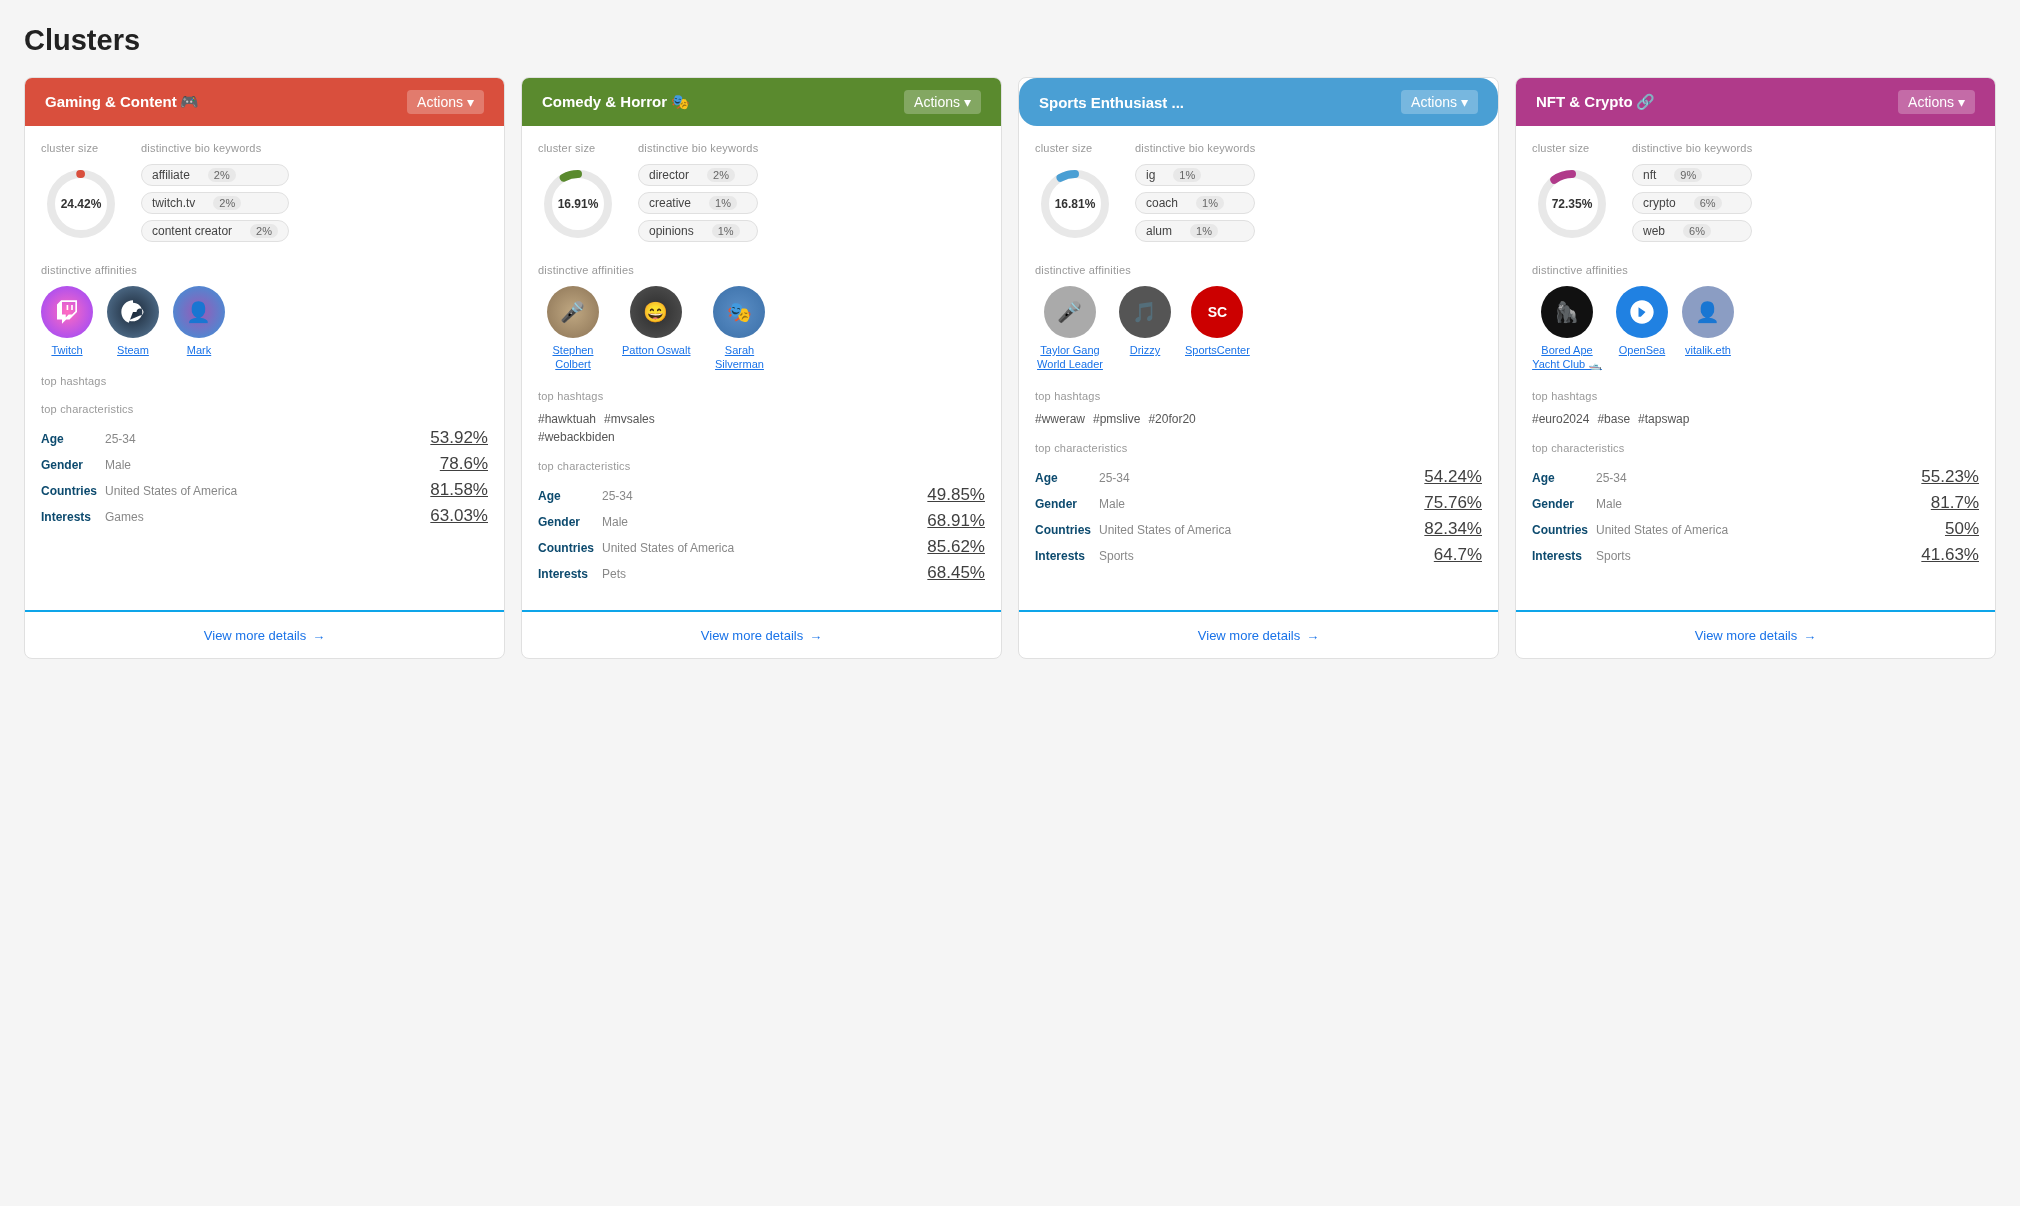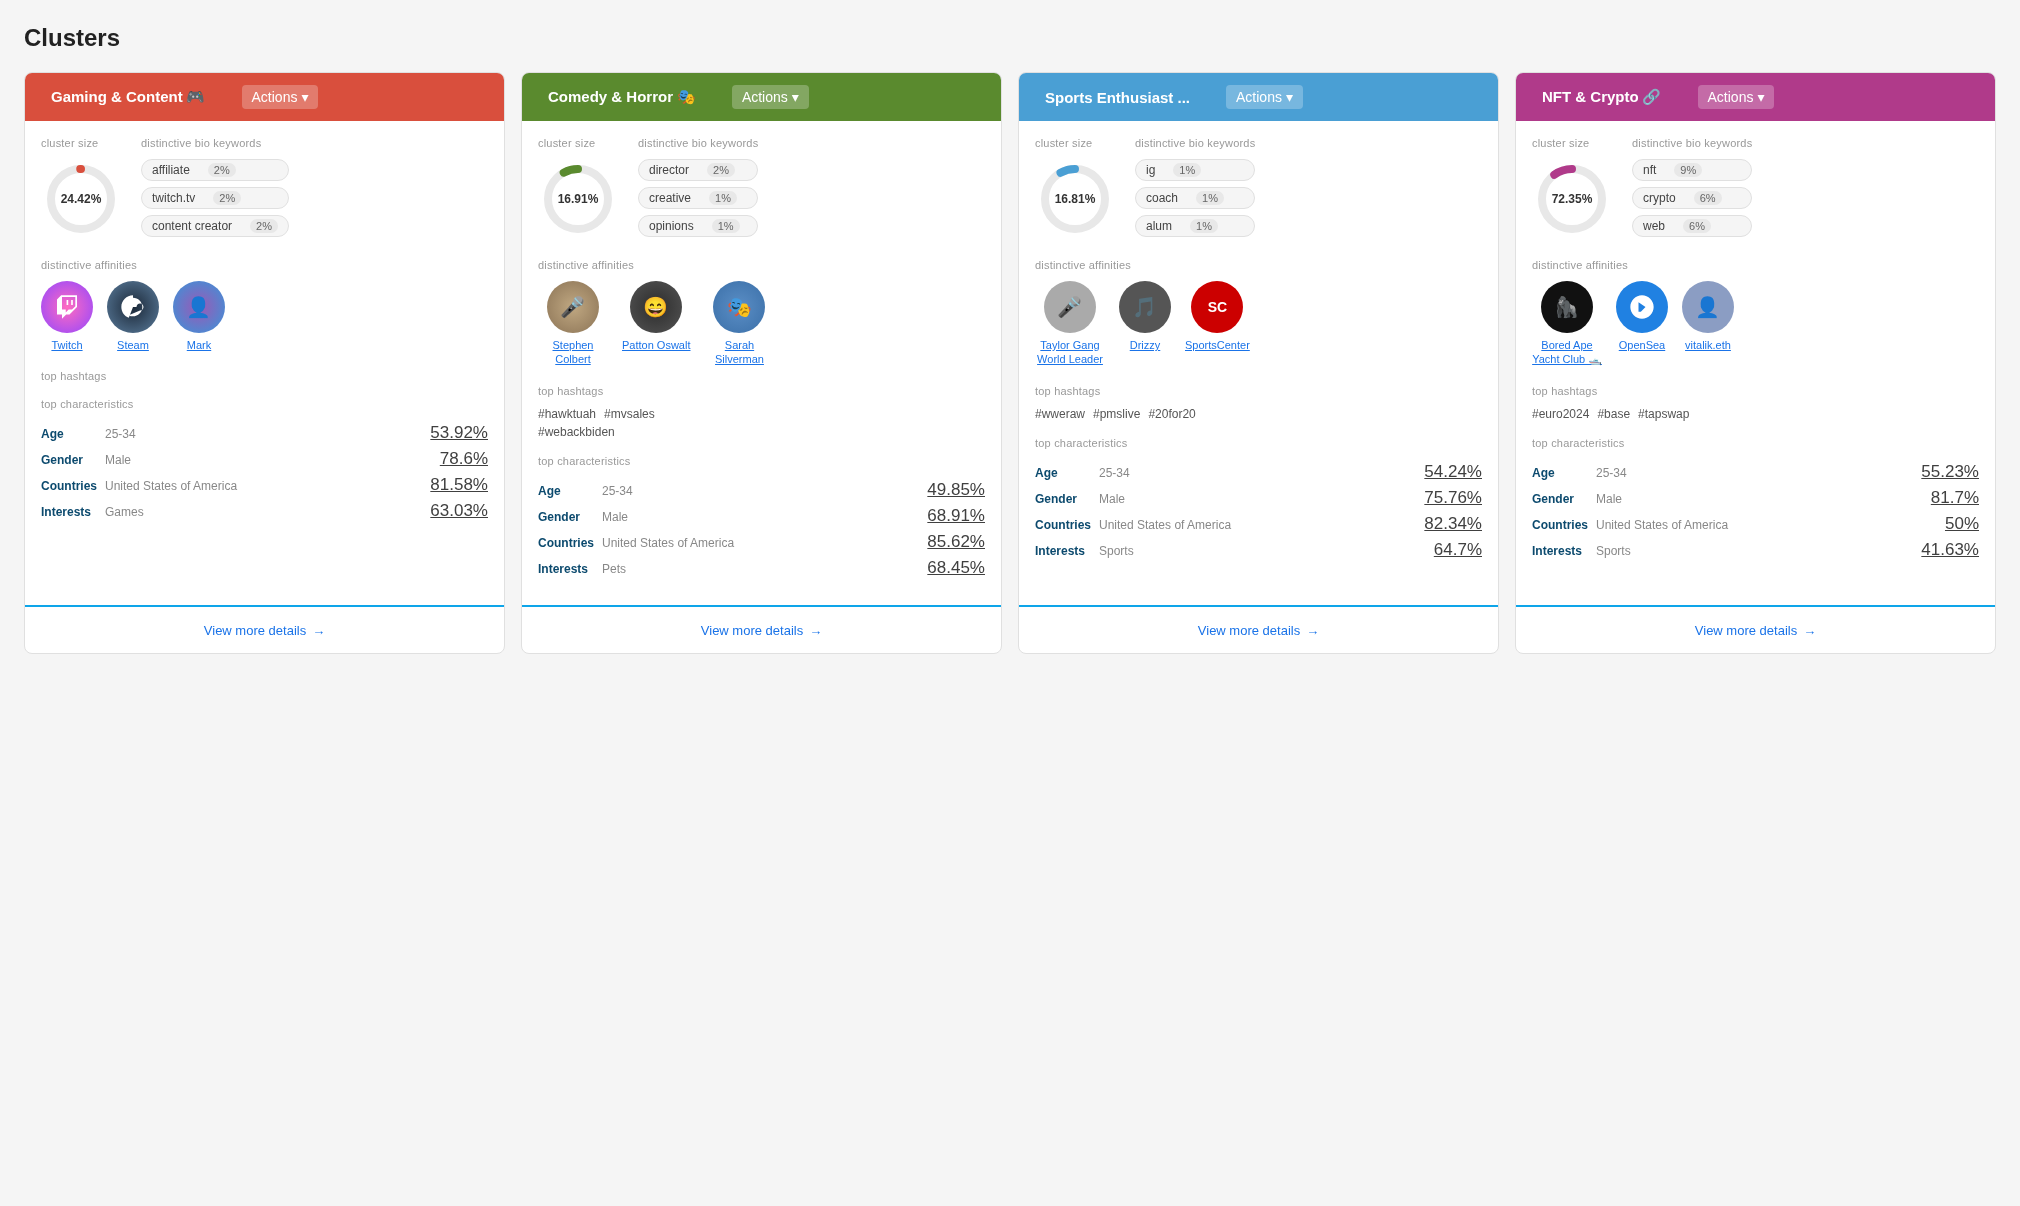--- a/index.html
+++ b/index.html
@@ -1,24 +1,24 @@
 <!DOCTYPE html>
 <html><head>
   <meta charset="utf-8">
   <style>
     * { box-sizing: border-box; margin: 0; padding: 0; }
     body { font-family: -apple-system, BlinkMacSystemFont, 'Segoe UI', sans-serif; background: #f5f5f5; padding: 24px; color: #333; }
     
-    h1.page-title { font-size: 24px; font-weight: 600; color: #222; margin-bottom: 20px; }
+    h1.page-title { font-size: 29px; font-weight: 600; color: #222; margin-bottom: 20px; }
     
     .clusters-grid { display: grid; grid-template-columns: repeat(4, 1fr); gap: 16px; }
     
     .cluster-card { background: #fff; border-radius: 8px; overflow: hidden; border: 1px solid #e0e0e0; display: flex; flex-direction: column; }
     
-    .cluster-header { display: flex; align-items: center; padding: 12px 26px; color: #fff; font-weight: 600; font-size: 15px; gap: 36px; }
+    .cluster-header { display: flex; align-items: center; justify-content: space-between; padding: 12px 20px; color: #fff; font-weight: 600; font-size: 15px; gap: 36px; }
     
     .actions-btn { display: flex; align-items: center; gap: 4px; background: rgba(255,255,255,0.25); border-radius: 4px; padding: 4px 10px; cursor: pointer; font-size: 14px; font-weight: 500; border: none; color: #fff; }
     
     .cluster-body { padding: 16px; flex: 1; }
     
     .section-label { font-size: 11px; color: #999; margin-bottom: 10px; text-transform: lowercase; letter-spacing: 0.2px; }
     
     .cluster-size-row { display: flex; gap: 20px; margin-bottom: 20px; }
     
     .donut-container { position: relative; width: 80px; height: 80px; flex-shrink: 0; }
@@ -256,21 +256,21 @@
       <span class="char-value">Pets</span>
       <span class="char-pct">68.45%</span>
     </div>
         </div>
       </div>
       <div class="cluster-footer"><a class="view-more-link" href="#">
     View more details <span>→</span>
   </a></div>
     </div>
     <div class="cluster-card">
-      <div class="cluster-header" style="background: rgb(74, 159, 212);">
+      <div class="cluster-header" style="background: rgb(74, 159, 212); border-radius: 18px;">
     <span>Sports Enthusiast ...</span>
     <button class="actions-btn">
       Actions <span>▾</span>
     </button>
   </div>
       <div class="cluster-body">
         <div class="cluster-size-row">
           <div>
     <p class="section-label">Cluster size</p>
     <div class="donut-container">

